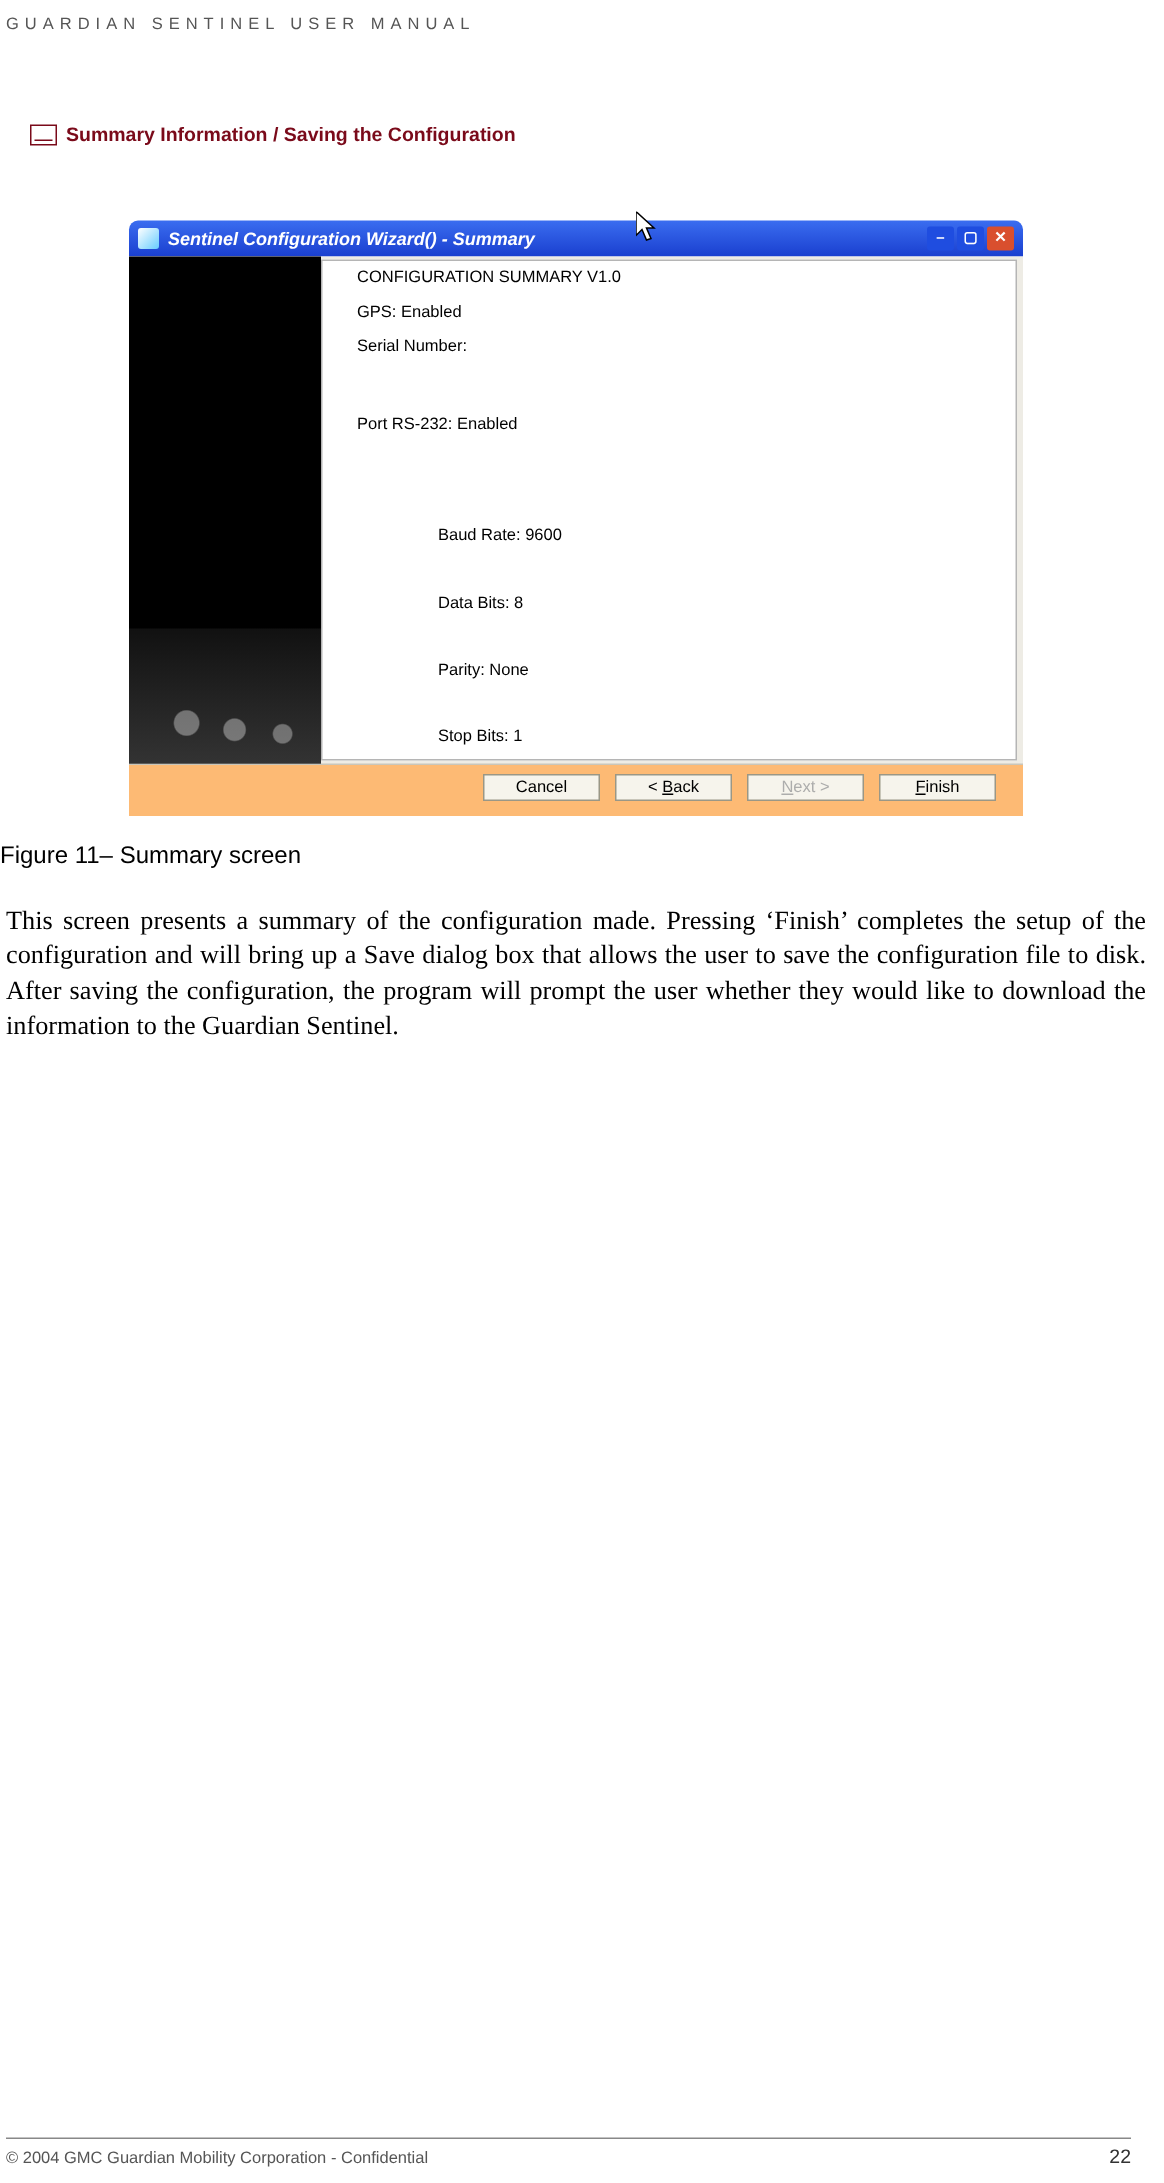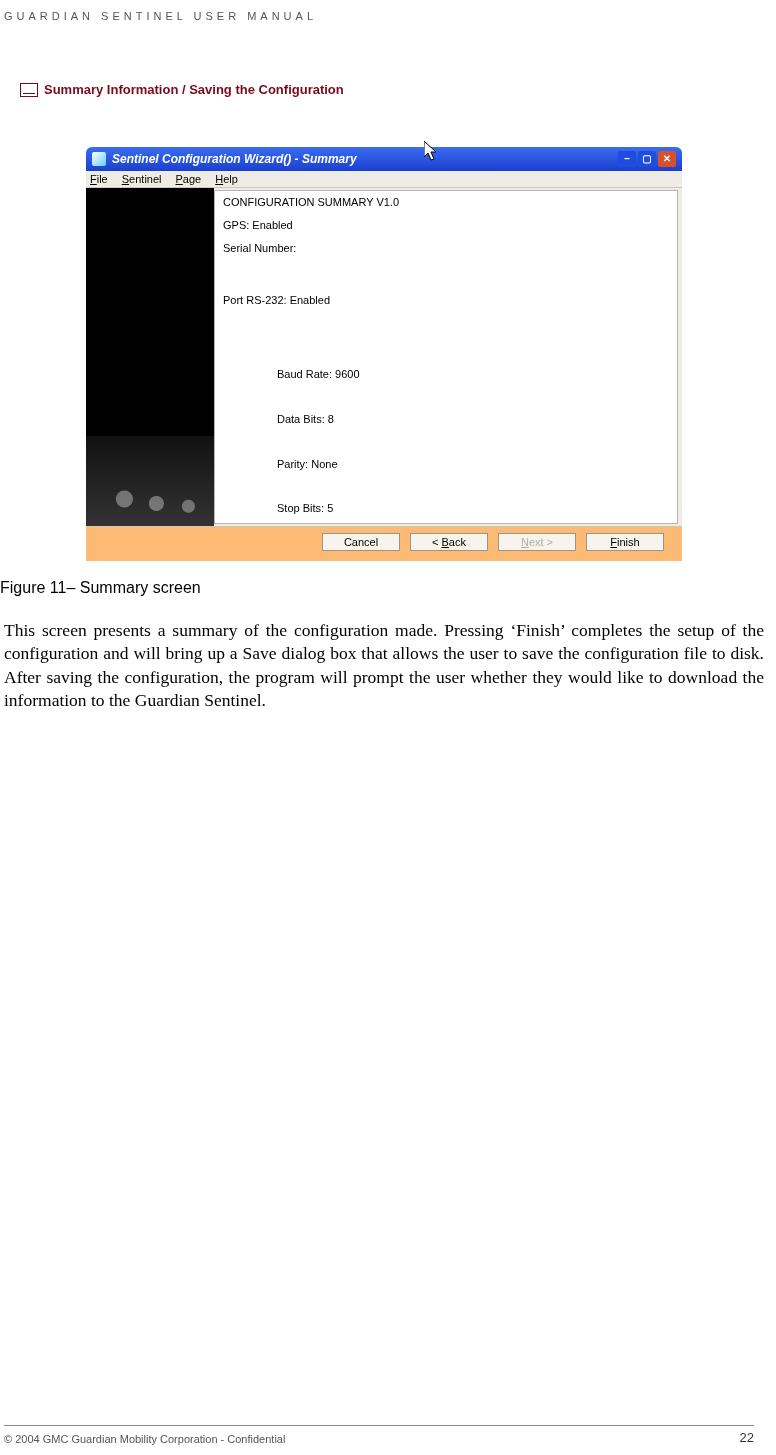--- a/index.html
+++ b/index.html
@@ -131,21 +131,21 @@
                 radial-gradient(circle at 30% 70%, #5a5a5a 8px, transparent 9px),
                 radial-gradient(circle at 55% 75%, #5a5a5a 7px, transparent 8px),
                 radial-gradient(circle at 80% 78%, #555 6px, transparent 7px);
     background-blend-mode: screen;
   }
   .content-pane {
     flex:1;
     background:#fff;
     margin: 2px 4px 2px 0;
     border:1px solid #b5b5b5;
-    padding:4px 8px;
+    padding:4px 23px;
     font-family:Tahoma,Arial,sans-serif;
     font-size:11px;
     line-height:1.35;
     overflow:hidden;
   }
   .content-pane .blk { margin-bottom:8px; white-space:pre; }
   .content-pane .blk.one   { text-indent: 0; }
   .content-pane .indent .line { padding-left:54px; }
 
   .btnbar {
@@ -227,44 +227,38 @@
         <span class="win-icon"></span>
         <span style="font-style:italic;">Sentinel Configuration Wizard() - Summary</span>
       </div>
       <div class="win-btns">
         <div class="win-btn min">–</div>
         <div class="win-btn max">▢</div>
         <div class="win-btn close">✕</div>
       </div>
     </div>
 
-    <div class="menubar">
-      <span><span class="u">F</span><span>ile</span></span>
-      <span><span class="u">S</span>entinel</span>
-      <span><span class="u">P</span>age</span>
-      <span><span class="u">H</span>elp</span>
-    </div>
 
     <div class="win-body">
       <div class="sidebar">
         <div class="side-img"></div>
       </div>
 
       <div class="content-pane">
         <div class="blk one">CONFIGURATION SUMMARY V1.0</div>
         <div class="blk one">GPS: Enabled</div>
         <div class="blk one">Serial Number:</div>
 
         <div class="blk">
           <div>Port RS-232: Enabled</div>
           <div class="indent">
             <div class="line">Baud Rate: 9600</div>
             <div class="line">Data Bits: 8</div>
             <div class="line">Parity: None</div>
-            <div class="line">Stop Bits: 5</div>
+            <div class="line">Stop Bits: 1</div>
             
             
           </div>
         </div>
 
       </div>
     </div>
 
     <div class="btnbar">
       <div class="wbtn">Cancel</div>

